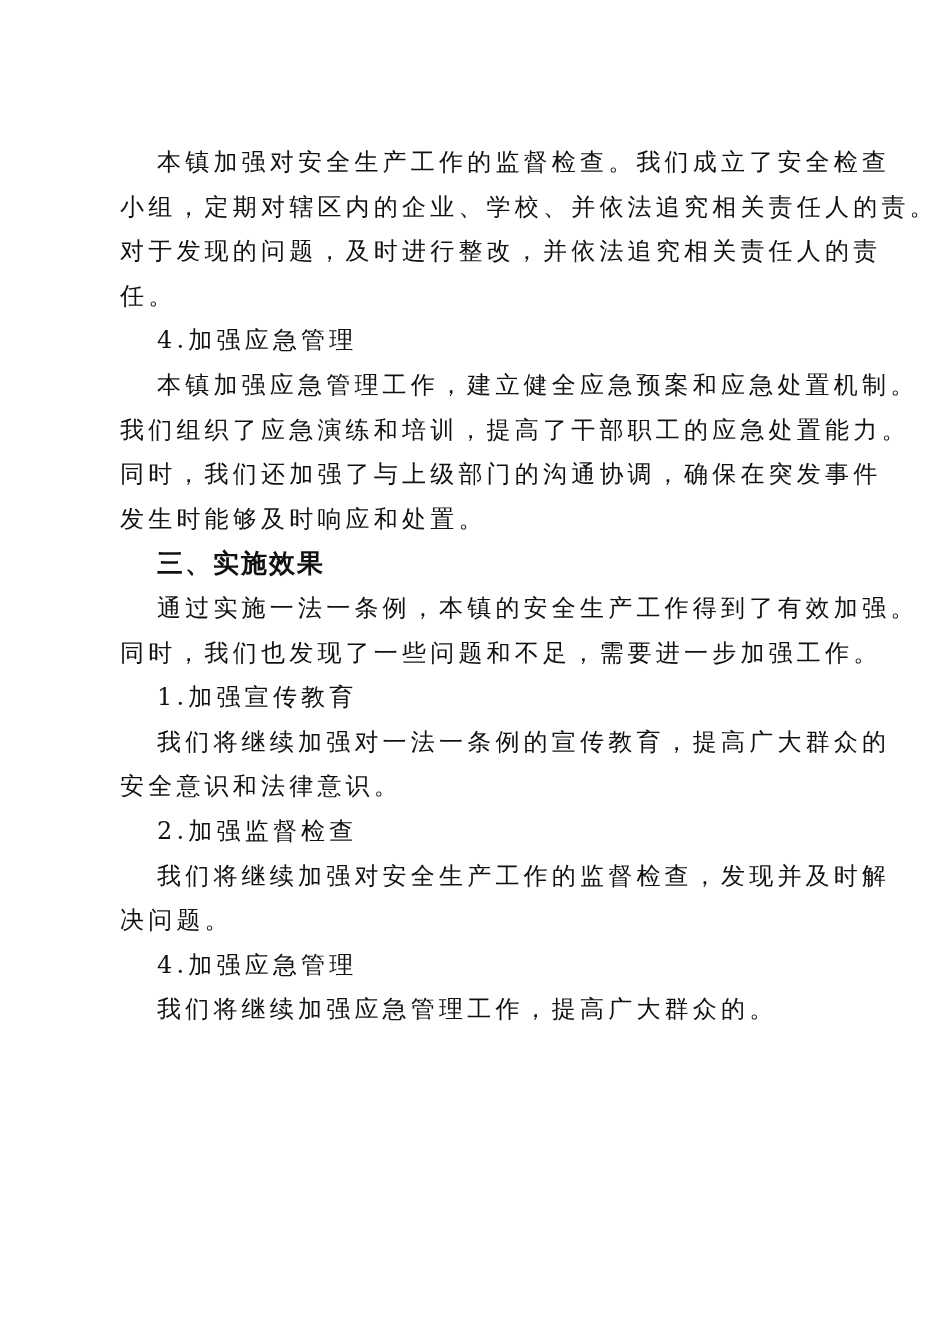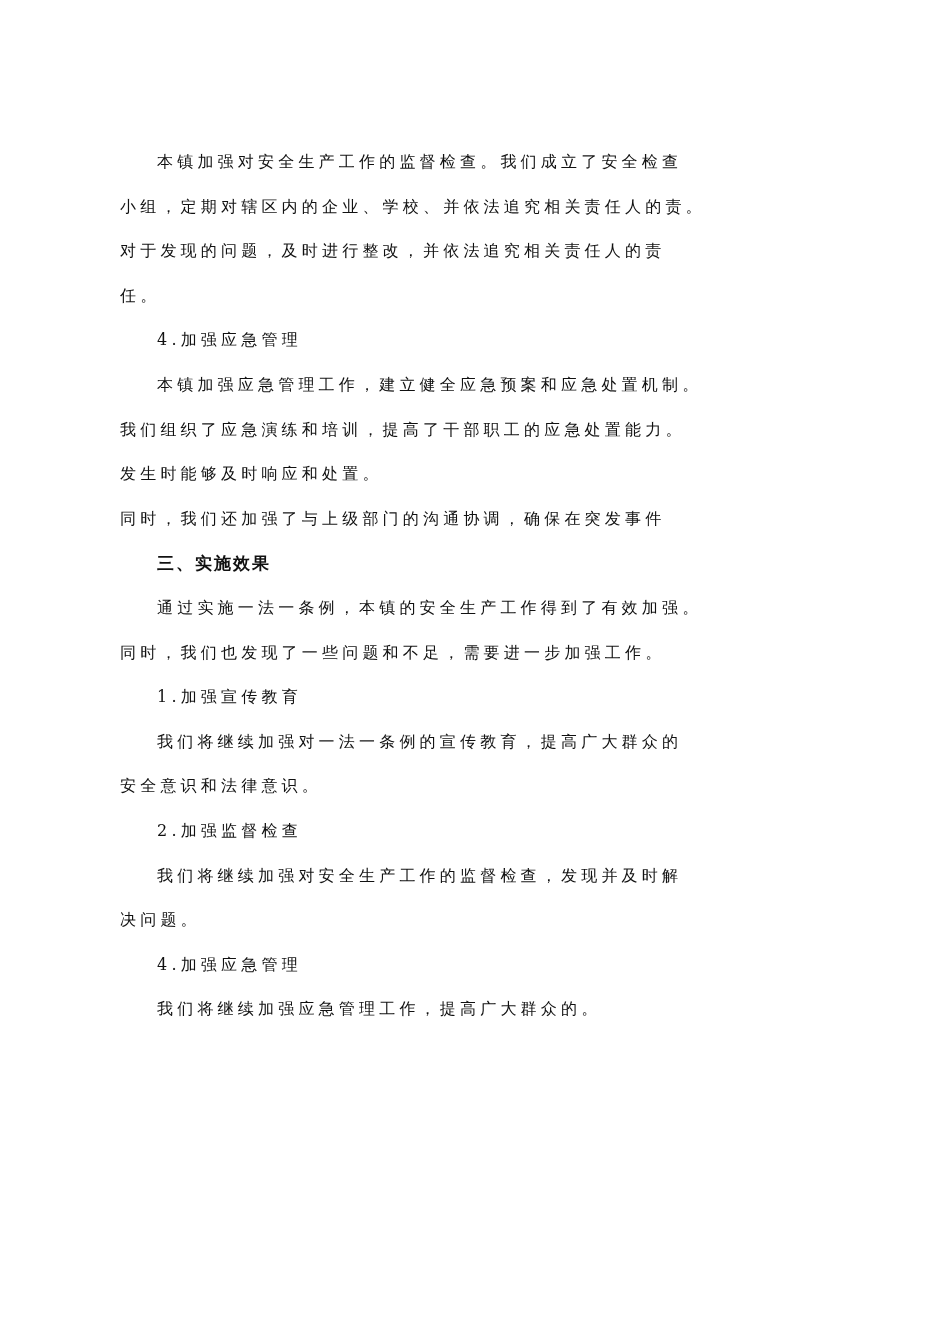--- a/index.html
+++ b/index.html
@@ -17,50 +17,50 @@
     }
     .page {
       position: absolute;
       left: 120px;
       top: 140px;
       width: 720px;
     }
     .line {
       height: 44.6px;
       line-height: 44.6px;
-      font-size: 16px;
+      font-size: 24px;
       letter-spacing: 4.2px;
       white-space: nowrap;
     }
     .indent { padding-left: 37px; }
     .heading {
       font-family: "DejaVu Sans", "Liberation Sans", sans-serif;
       font-weight: bold;
       letter-spacing: 2px;
-      font-size: 17px;
+      font-size: 26px;
     }
   </style>
 </head>
 <body>
 
 <div class="page">
 
   <div>
     <div class="line indent">本镇加强对安全生产工作的监督检查。我们成立了安全检查</div>
     <div class="line">小组，定期对辖区内的企业、学校、并依法追究相关责任人的责。</div>
     <div class="line">对于发现的问题，及时进行整改，并依法追究相关责任人的责</div>
     <div class="line">任。</div>
   </div>
 
   <div class="line indent">4.加强应急管理</div>
   <div>
     <div class="line indent">本镇加强应急管理工作，建立健全应急预案和应急处置机制。</div>
     <div class="line">我们组织了应急演练和培训，提高了干部职工的应急处置能力。</div>
+    <div class="line">同时，我们还加强了与上级部门的沟通协调，确保在突发事件</div>
     <div class="line">发生时能够及时响应和处置。</div>
-    <div class="line">同时，我们还加强了与上级部门的沟通协调，确保在突发事件</div>
   </div>
 
   <div class="line indent heading">三、实施效果</div>
   <div>
     <div class="line indent">通过实施一法一条例，本镇的安全生产工作得到了有效加强。</div>
     <div class="line">同时，我们也发现了一些问题和不足，需要进一步加强工作。</div>
   </div>
 
 
   <div class="line indent">1.加强宣传教育</div>

